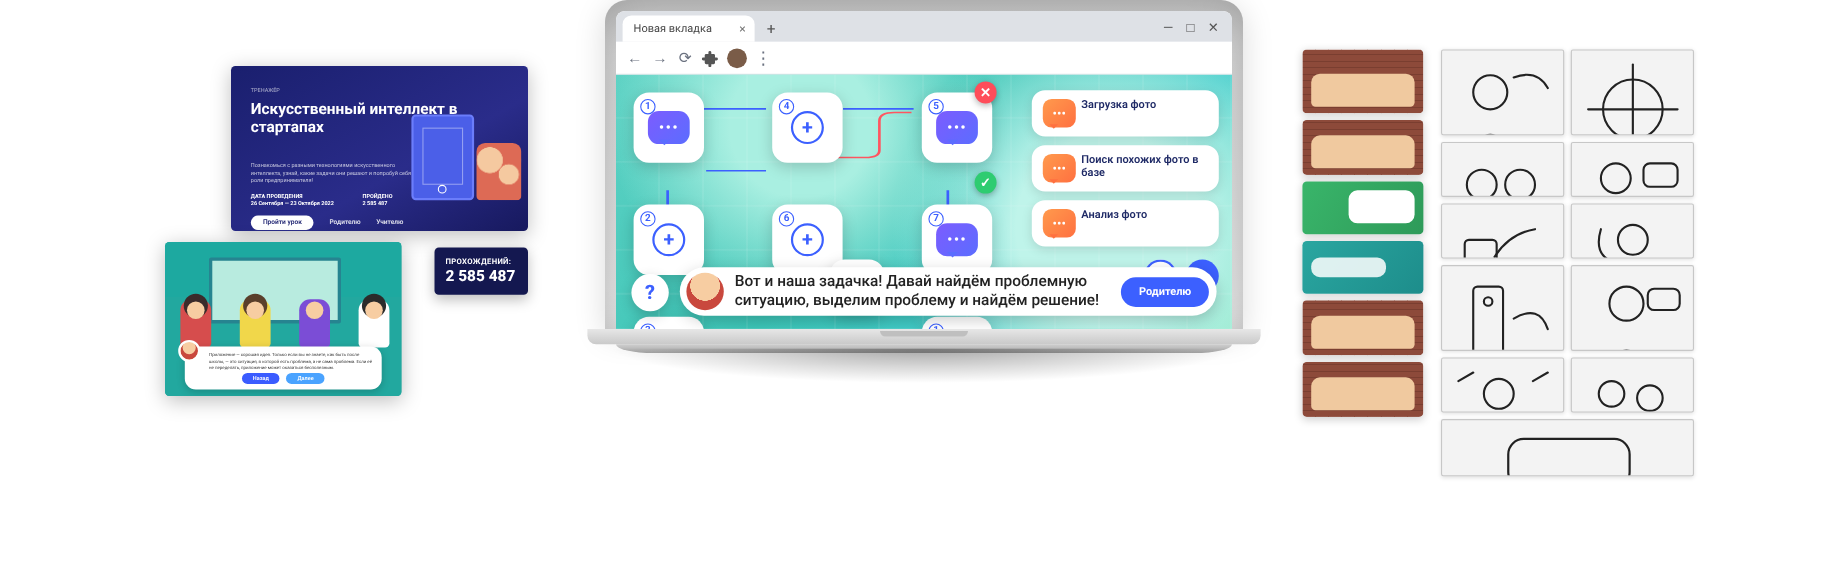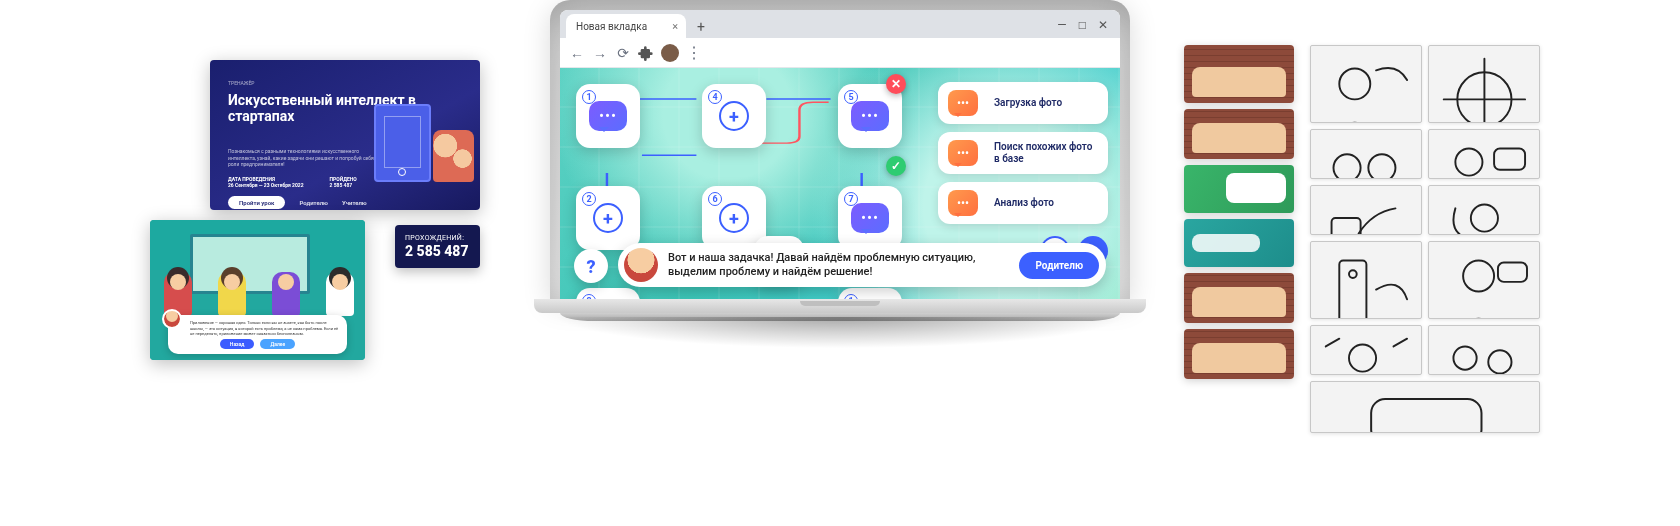--- a/index.html
+++ b/index.html
@@ -36,21 +36,21 @@
 .class-card .bubble{position:absolute;left:18px;bottom:6px;right:18px;background:#fff;border-radius:10px;padding:5px 8px;box-shadow:0 2px 8px rgba(0,0,0,.2)}
 .class-card .bubble .av{position:absolute;left:-6px;top:-6px;width:20px;height:20px;background:#f7cda2;border-radius:50%;border:2px solid #fff;box-shadow:0 -3px 0 2px #c9483d inset}
 .class-card .bubble p{font-size:4px;color:#333;line-height:1.3;padding-left:14px}
 .class-card .bubble .btns{display:flex;gap:6px;justify-content:center;margin-top:3px}
 .class-card .bubble .b{font-size:5px;font-weight:600;color:#fff;padding:2px 10px;border-radius:10px}
 .class-card .bubble .b1{background:#3b5cff}
 .class-card .bubble .b2{background:#4aa3ff}
 
 
 .counter-card{position:absolute;left:245px;top:165px;width:85px;background:#141850;color:#fff;border-radius:4px;box-shadow:0 4px 12px rgba(0,0,0,.25);padding:9px 10px}
-.counter-card .lbl{font-size:7px;letter-spacing:.3px;font-weight:400}
+.counter-card .lbl{font-size:7px;letter-spacing:.3px;font-weight:700}
 .counter-card .val{font-size:14px;font-weight:800;margin-top:1px}
 
 
 .laptop{position:absolute;left:50%;top:0;transform:translateX(-50%);width:620px}
 .screen-bezel{margin:0 20px;background:linear-gradient(#d6d6d6,#ececec);padding:10px 10px 0;border-radius:20px 20px 0 0;box-shadow:0 12px 40px rgba(0,0,0,.25) inset,0 6px 28px rgba(0,0,0,.15)}
 .screen{background:#fff;border-radius:8px 8px 0 0;height:289px;overflow:hidden;display:flex;flex-direction:column}
 .base-top{height:14px;background:linear-gradient(#e7e7e7,#c9c9c9);border-radius:0 0 8px 8px;margin:0 4px;position:relative}
 .base-top::before{content:"";position:absolute;left:50%;top:2px;width:80px;height:5px;background:#bfbfbf;border-radius:0 0 6px 6px;transform:translateX(-50%)}
 .base-bottom{height:8px;background:linear-gradient(#cfcfcf,#a5a5a5);border-radius:0 0 60px 60px / 0 0 14px 14px;margin:0 30px}
 .shadow{height:34px;background:radial-gradient(ellipse at 50% -5%,rgba(0,0,0,.35),transparent 65%);margin-top:-4px}
@@ -88,35 +88,35 @@
 .marker.bad{background:#ff4d5a}
 .marker.good{background:#2ecc71}
 
 svg.wires{position:absolute;inset:0;width:100%;height:100%;pointer-events:none}
 svg.wires path{fill:none;stroke:#3c60ff;stroke-width:2.5}
 svg.wires path.alt{stroke:#ff5560}
 svg.wires marker path{stroke:none}
 
 
 .panel{position:absolute;right:12px;top:14px;width:170px;display:flex;flex-direction:column;gap:8px}
-.opt{background:#fff;border-radius:12px;padding:8px 10px;display:flex;align-items:center;gap:16px;box-shadow:0 3px 10px rgba(0,0,0,.12)}
+.opt{background:#fff;border-radius:12px;padding:8px 10px;display:flex;align-items:flex-start;gap:5px;box-shadow:0 3px 10px rgba(0,0,0,.12)}
 .opt .oi{width:30px;height:26px;background:linear-gradient(135deg,#ff9a4d,#ff7040);border-radius:8px;position:relative;flex:none}
 .opt .oi::before{content:"•••";position:absolute;inset:0;display:flex;align-items:center;justify-content:center;color:#fff;font-size:12px}
 .opt .oi::after{content:"";position:absolute;left:6px;bottom:-5px;border:4px solid transparent;border-top-color:#ff7040}
 .opt .txt{font-size:10px;color:#1f2a66;font-weight:600;line-height:1.2}
 .panel .nav{display:flex;gap:8px;justify-content:flex-end;margin-top:4px}
 .navbtn{width:30px;height:30px;border-radius:50%;display:flex;align-items:center;justify-content:center;font-size:14px}
 .navbtn.prev{background:#fff;color:#3c60ff;box-shadow:inset 0 0 0 2px #3c60ff}
 .navbtn.next{background:#3c60ff;color:#fff}
 
 
 .helpbtn{position:absolute;left:14px;bottom:16px;width:34px;height:34px;border-radius:50%;background:#fff;color:#3c60ff;font-size:18px;font-weight:800;display:flex;align-items:center;justify-content:center;box-shadow:0 4px 12px rgba(0,0,0,.2)}
 .bottombar{position:absolute;left:58px;right:14px;bottom:12px;height:44px;background:#fff;border-radius:24px;display:flex;align-items:center;padding:0 7px 0 6px;gap:10px;box-shadow:0 4px 14px rgba(0,0,0,.2)}
 .bottombar .face{width:34px;height:34px;border-radius:50%;background:radial-gradient(circle at 50% 35%,#f7cda2 0 48%,#c9483d 49% 100%)}
-.bottombar .msg{font-size:11px;color:#222;line-height:1.25;flex:1;font-weight:500}
+.bottombar .msg{font-size:14px;color:#222;line-height:1.25;flex:1;font-weight:500}
 .bottombar .done{background:#3c60ff;color:#fff;font-size:10px;font-weight:700;border-radius:18px;padding:8px 16px}
 
 
 .comics{position:absolute;right:140px;top:45px;display:flex;gap:16px}
 .colcomic{display:flex;flex-direction:column;gap:6px;width:110px}
 .ccard{width:100%;border-radius:4px;box-shadow:0 2px 8px rgba(0,0,0,.18)}
 .ccard.h1{height:58px}.ccard.h2{height:50px}.ccard.h3{height:48px}
 .ccard.brick{background:repeating-linear-gradient(0deg,#8d4a3a 0 5px,#7a3e30 5px 6px),repeating-linear-gradient(90deg,transparent 0 11px,#7a3e30 11px 12px);position:relative}
 .ccard.brick::after{content:"";position:absolute;left:8px;right:8px;bottom:6px;height:30px;background:#f0c99f;border-radius:8px 8px 4px 4px}
 .ccard.green{background:linear-gradient(120deg,#39b56a,#2e9a59);position:relative}

